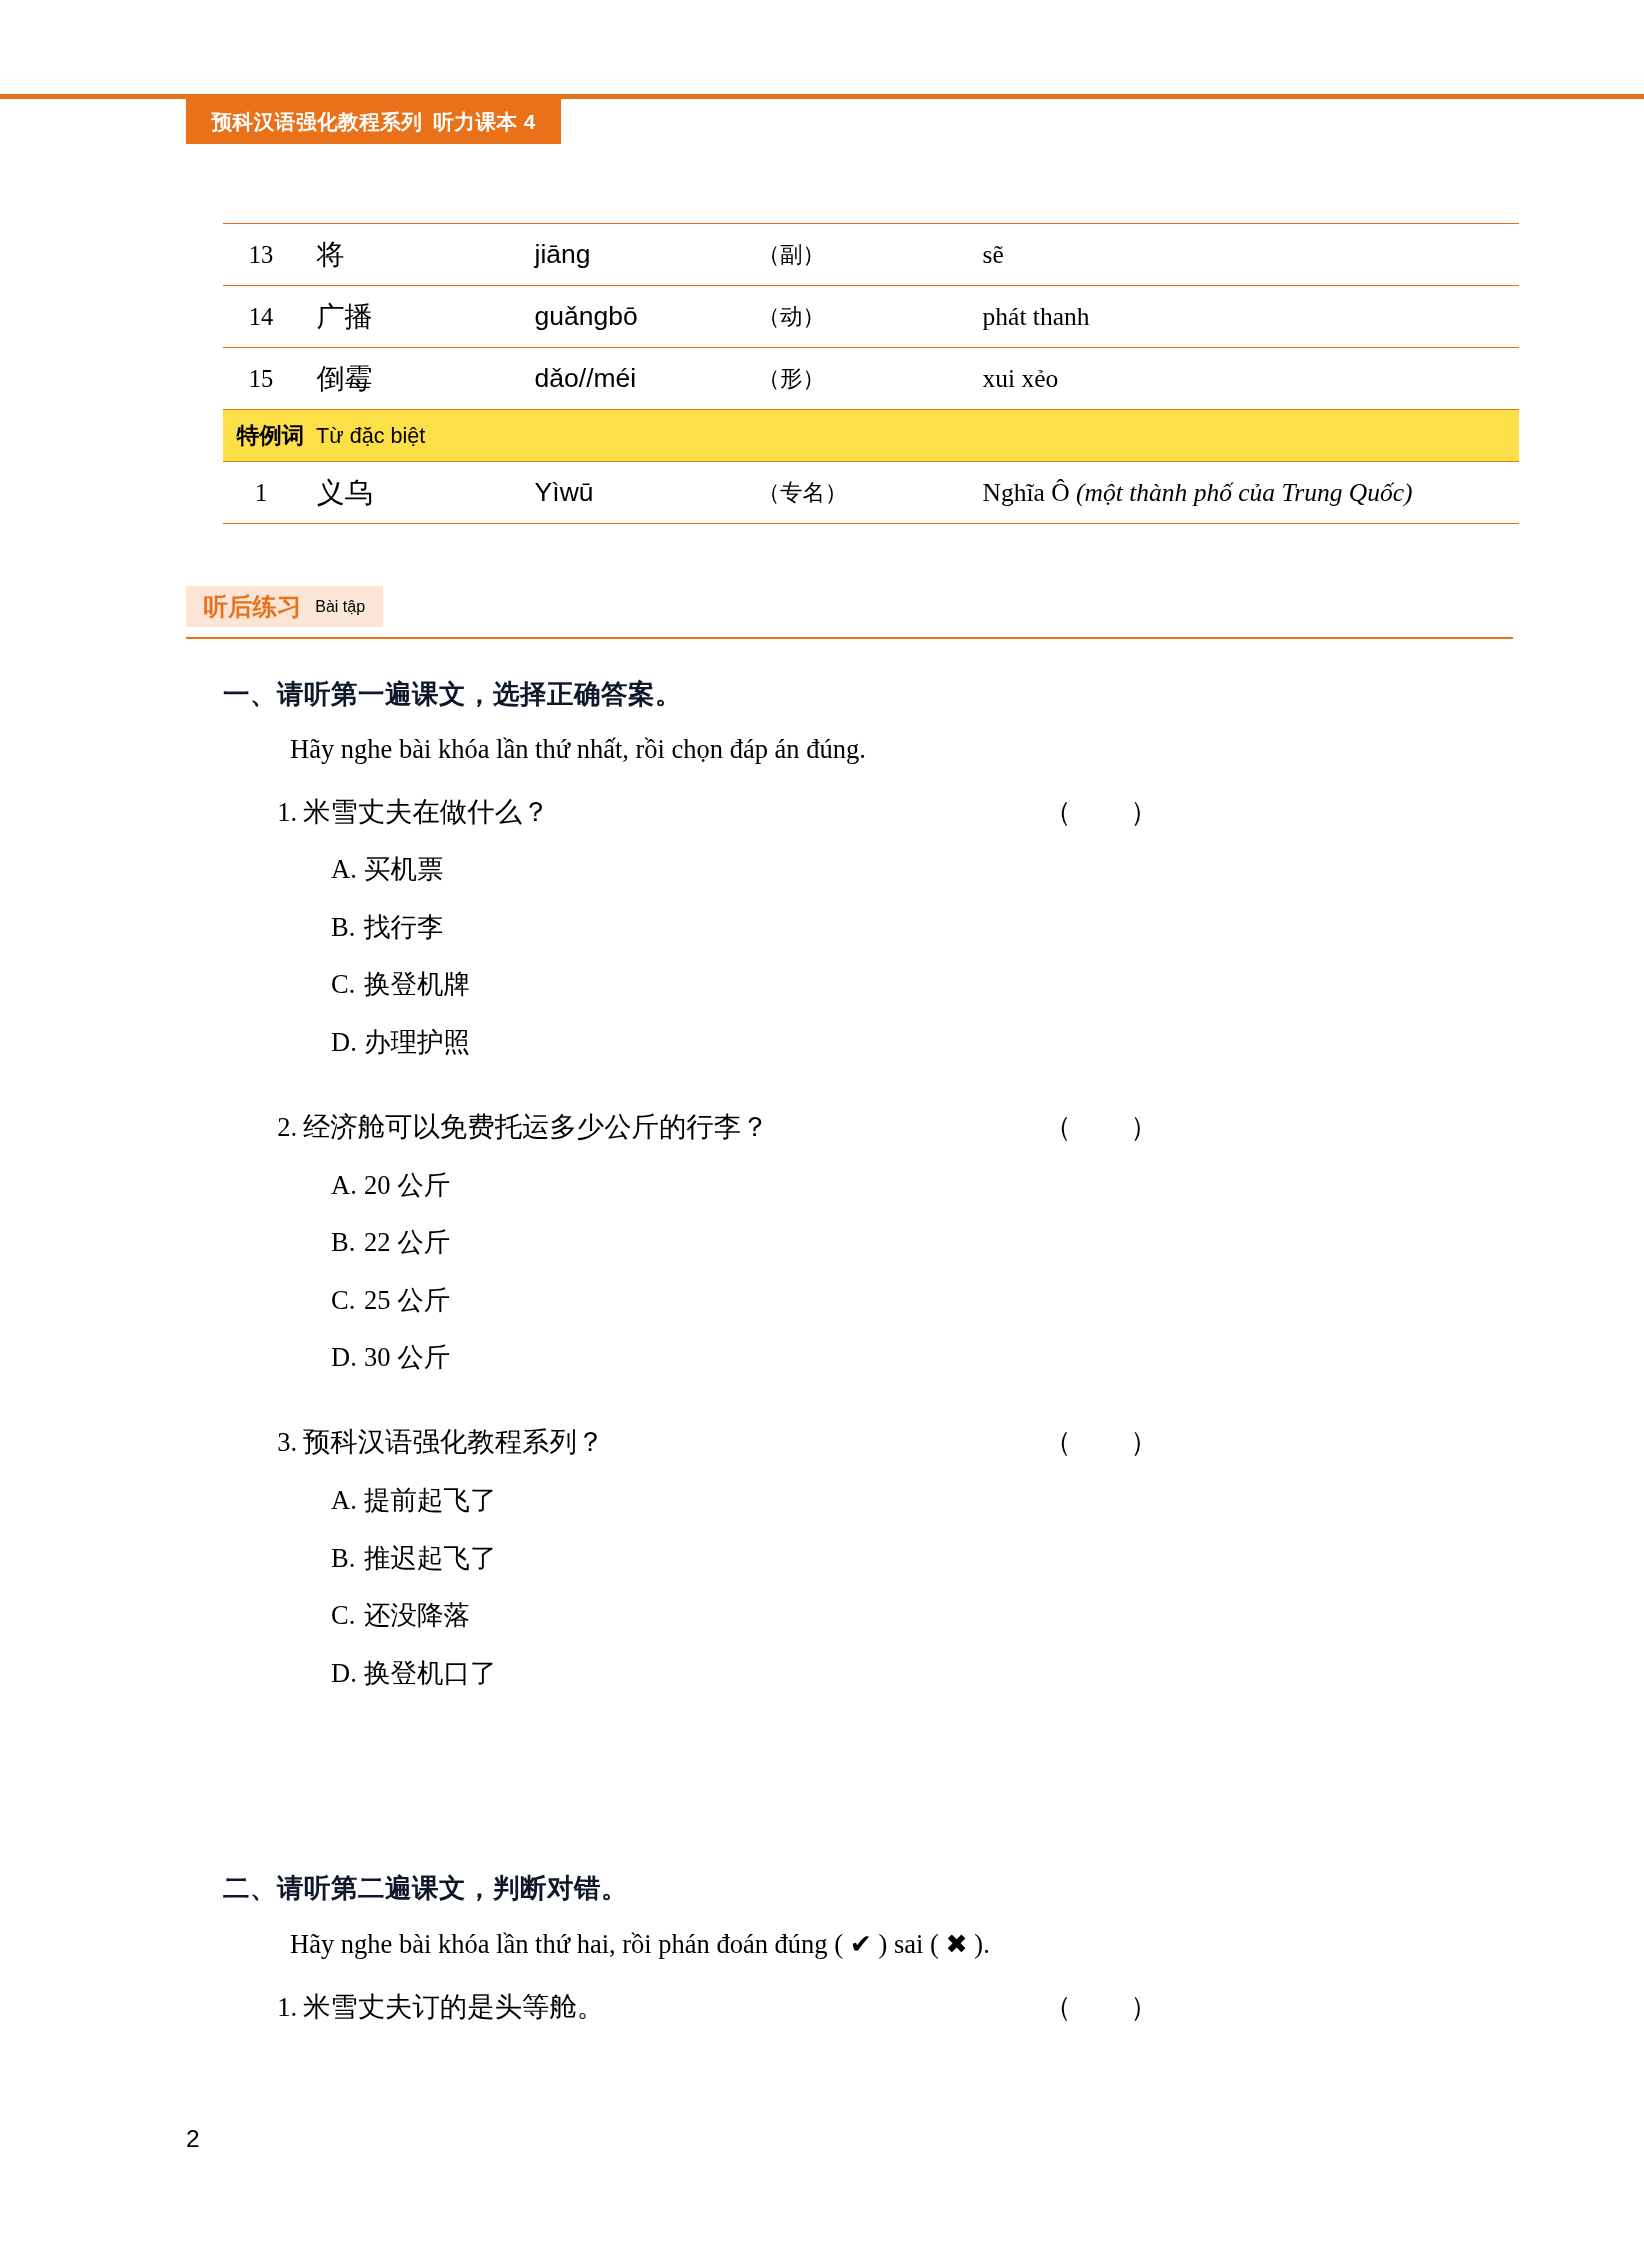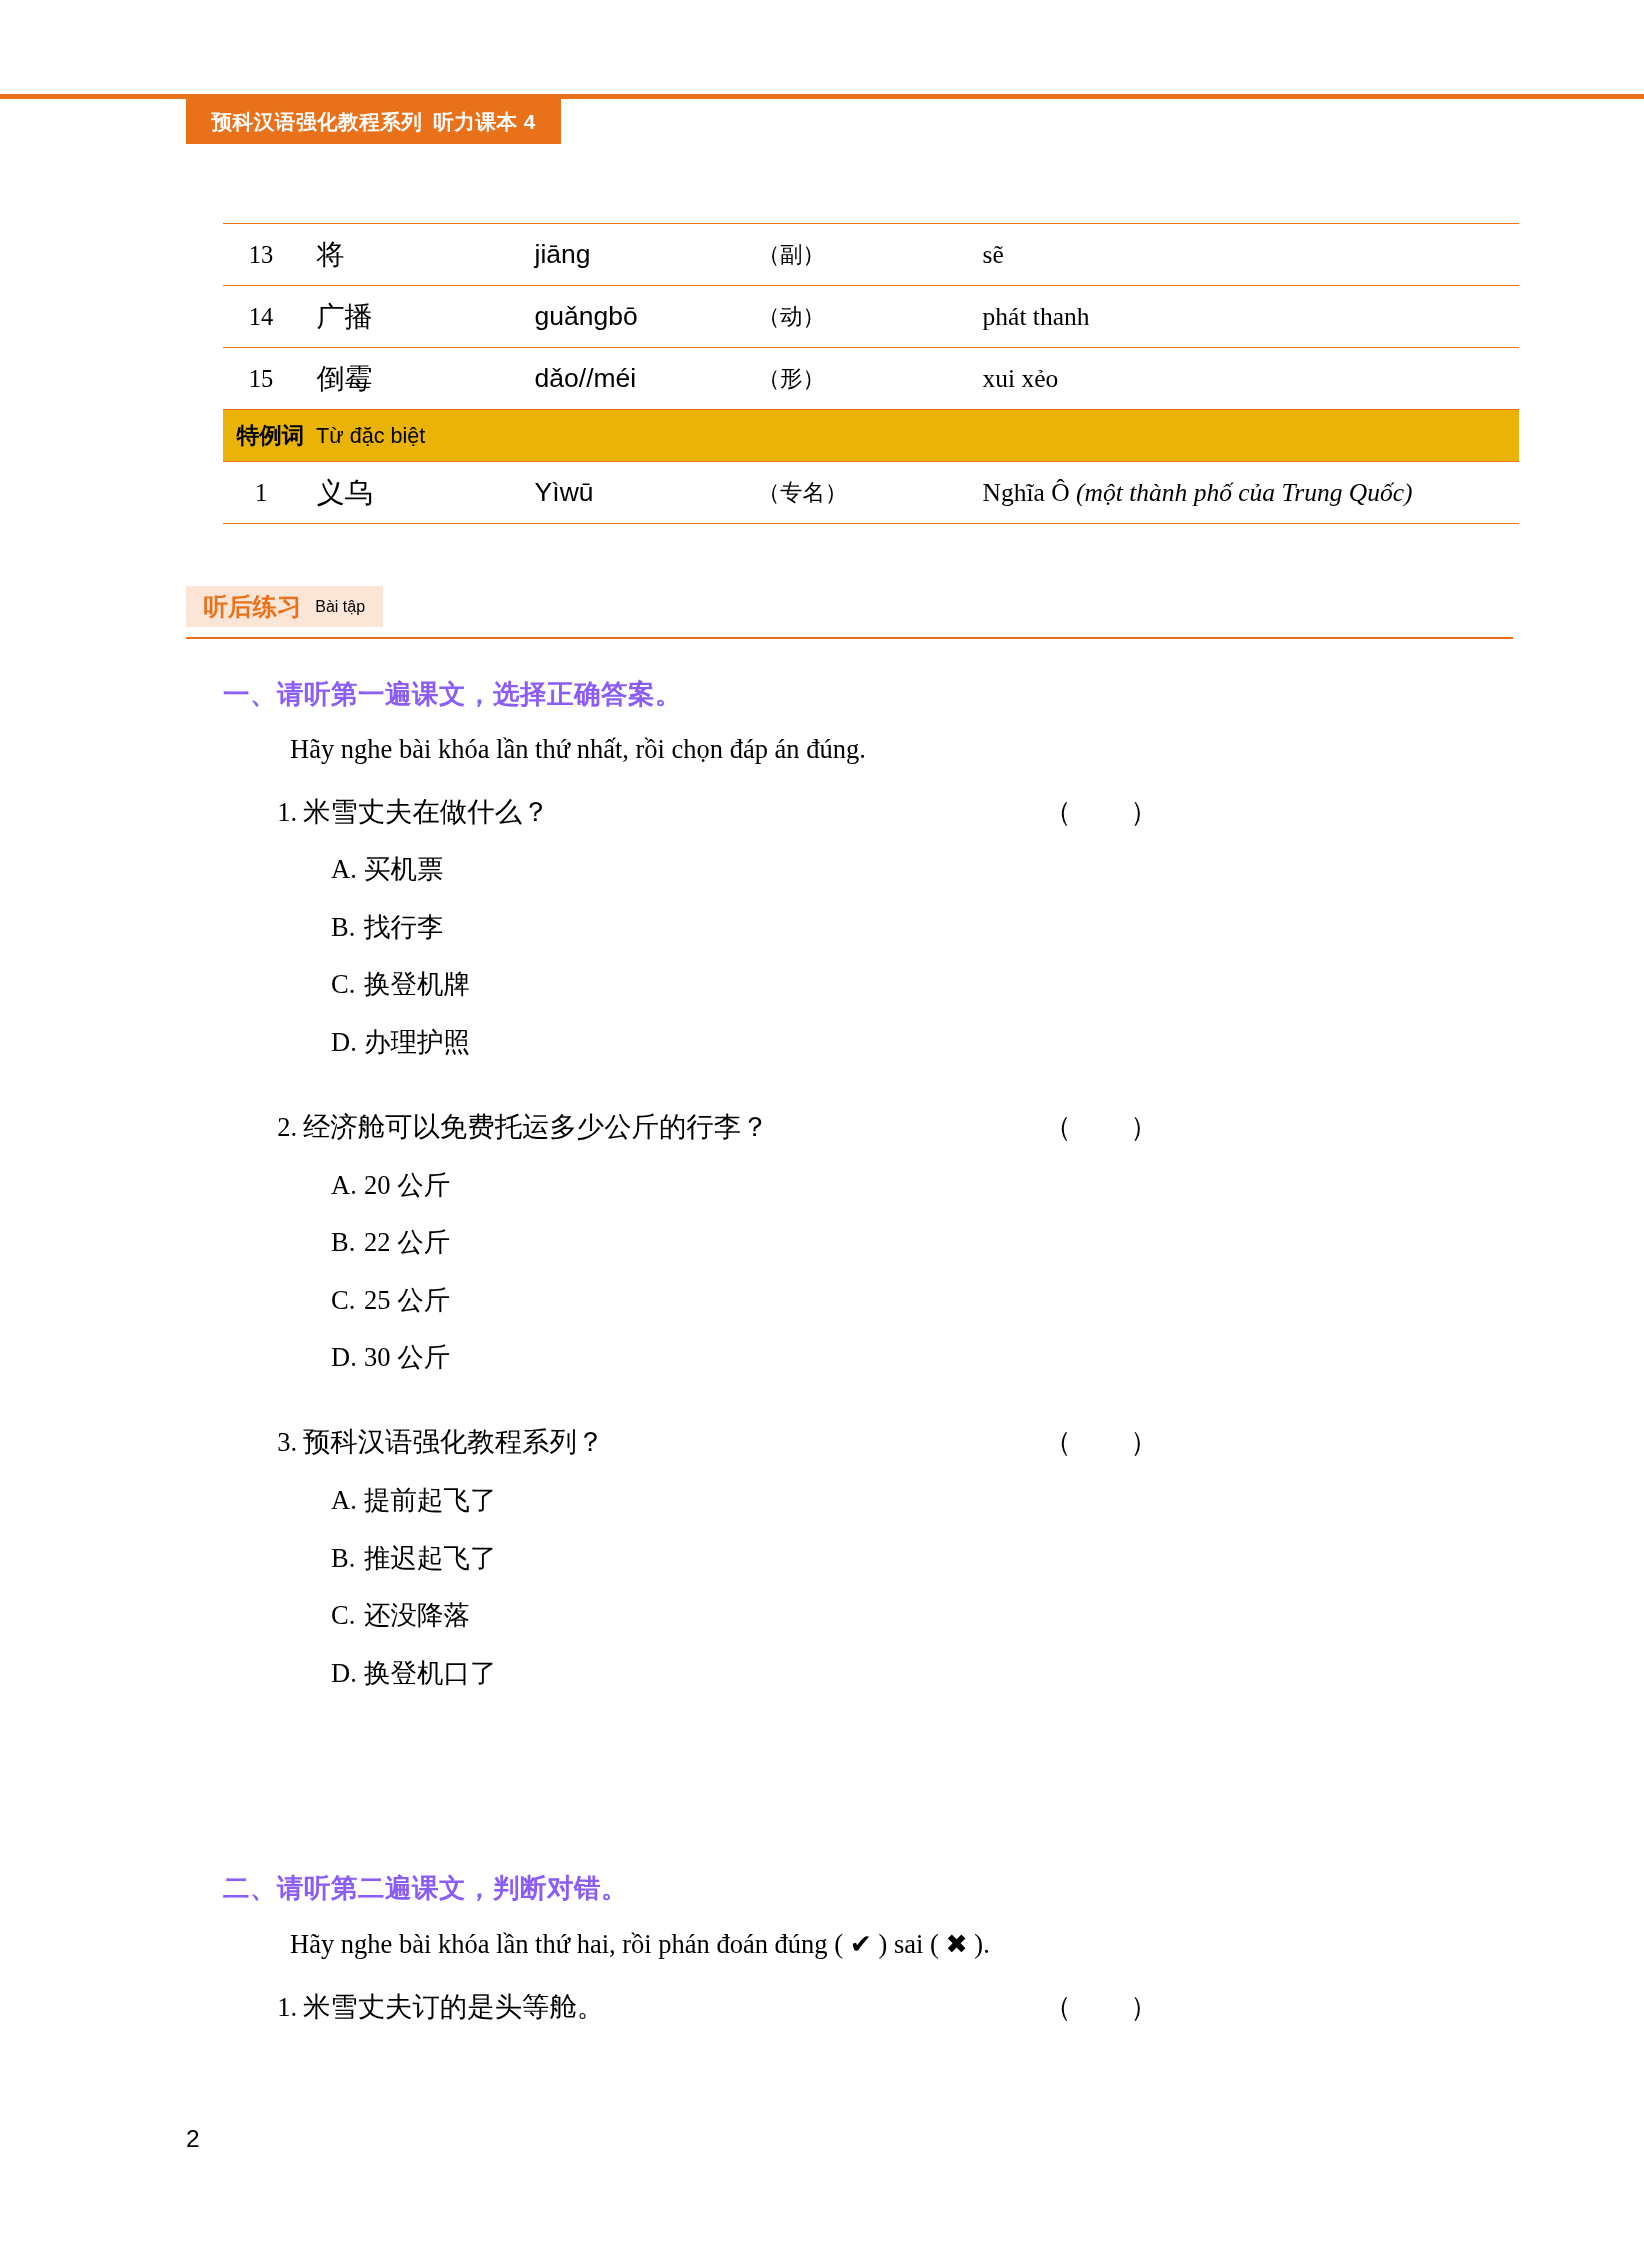--- a/index.html
+++ b/index.html
@@ -92,21 +92,21 @@
   .col-pos {
     width: 225px;
     font-size: 22.5px;
     font-family: "Liberation Sans", sans-serif;
   }
   .col-mean {
     font-size: 25.5px;
     font-family: "Liberation Serif", serif;
   }
   .special-band td {
-    background: #eab308;
+    background: #fde047;
     border-top: 1.6px solid #E8711A;
     border-bottom: 1.6px solid #E8711A;
     height: 51px;
     padding-left: 13.7px !important;
     font-size: 22.5px;
   }
   .special-band .cn-b {
     font-family: "Liberation Sans", sans-serif;
     font-weight: bold;
     font-size: 22.5px;
@@ -151,21 +151,21 @@
     font-size: 16px;
     margin-left: 13.7px;
   }
   
   .ex-block {
     position: absolute;
     left: 223px;
     width: 1294px;
   }
   .ex-title {
-    color: #8b5cf6;
+    color: #0f172a;
     font-family: "Liberation Sans", sans-serif;
     font-weight: bold;
     font-size: 26.5px;
     letter-spacing: 0.5px;
   }
   .ex-sub {
     font-family: "Liberation Serif", serif;
     font-size: 26.5px;
     margin-top: 21.6px;
     margin-left: 67px;

